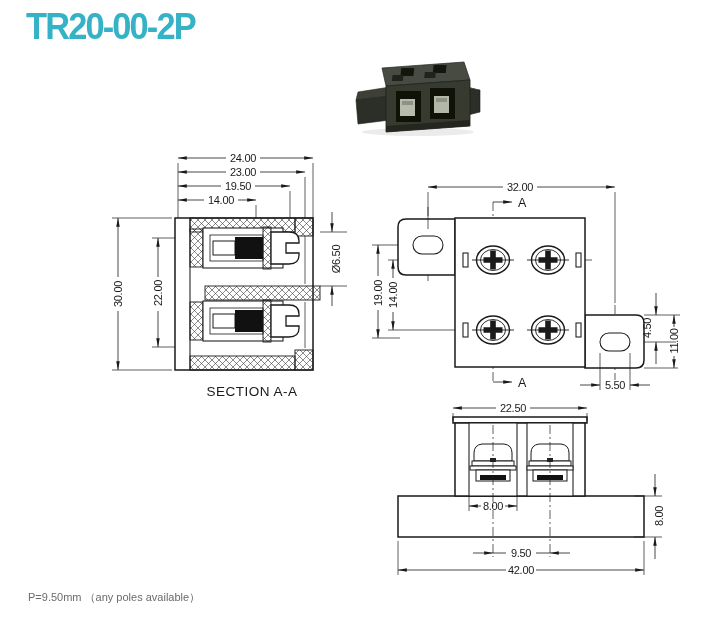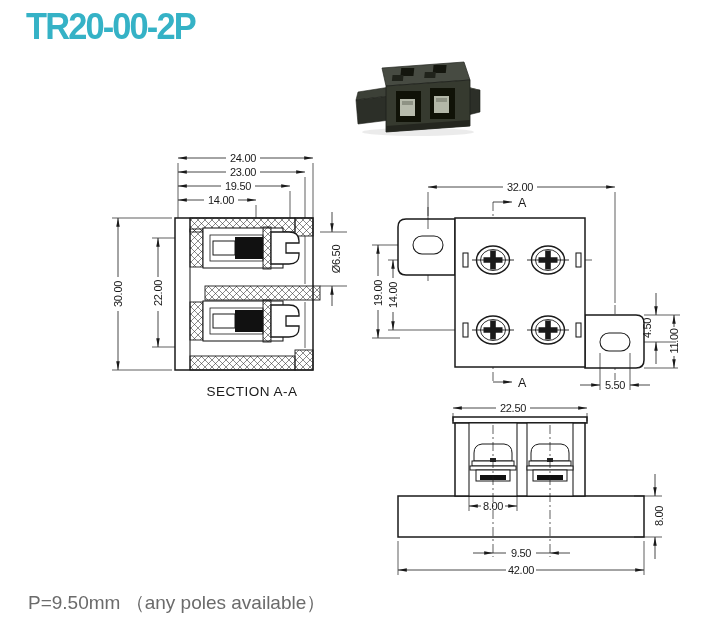--- a/index.html
+++ b/index.html
@@ -1,21 +1,21 @@
 <!DOCTYPE html>
 <html><head>
 <meta charset="utf-8">
 <style>
   html,body{margin:0;padding:0;background:#fff;}
   .canvas{position:relative;width:713px;height:621px;background:#ffffff;overflow:hidden;
           font-family:"Liberation Sans",sans-serif;}
   .title{position:absolute;left:26px;top:6px;font-size:37px;font-weight:bold;
          letter-spacing:-2px;color:#35b2c6;transform:scale(.93,1);transform-origin:left top;
          white-space:nowrap;}
-  .footer{position:absolute;left:28px;top:590px;font-size:19px;color:#6b6b6b;white-space:nowrap;}
+  .footer{position:absolute;left:28px;top:590px;font-size:11px;color:#6b6b6b;white-space:nowrap;}
   .drw{position:absolute;}
   #photo{left:352px;top:42px;}
   #sv{left:100px;top:143px;}
   #tv{left:360px;top:165px;}
   #fv{left:390px;top:395px;}
   svg text{font-family:"Liberation Sans",sans-serif;}
   .dtext{font-size:11px;fill:#1a1a1a;letter-spacing:-0.3px;}
   .ltext{font-size:13.5px;fill:#1a1a1a;letter-spacing:.5px;}
   .atext{font-size:12.5px;fill:#1a1a1a;}
   .boldw{stroke:#1a1a1a;stroke-width:1.5;fill:#fff;}

